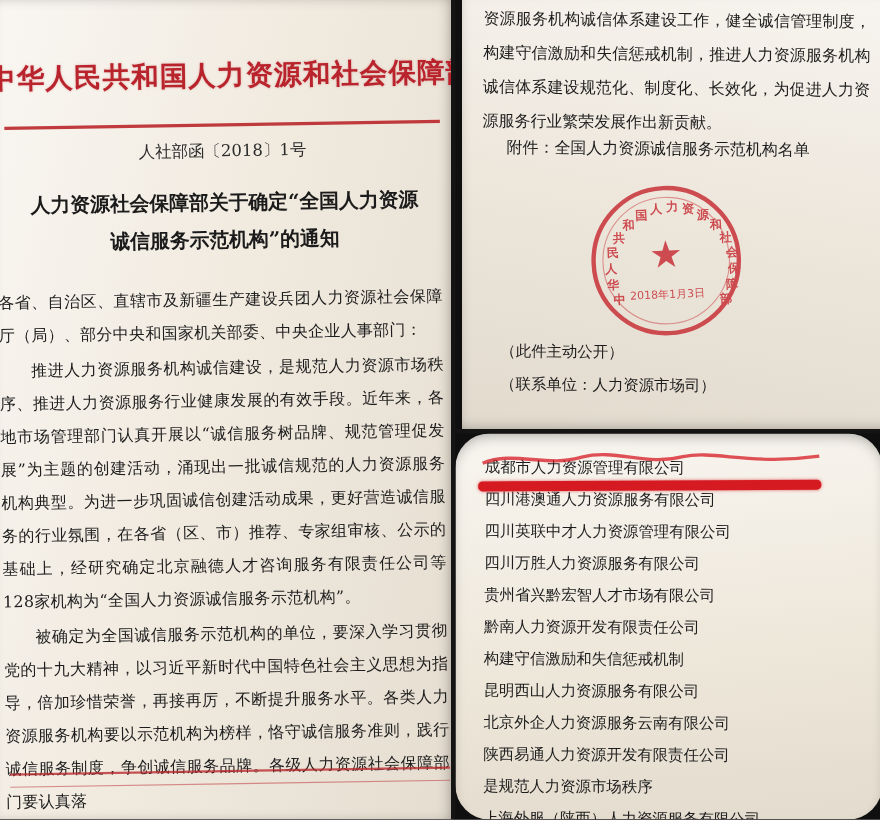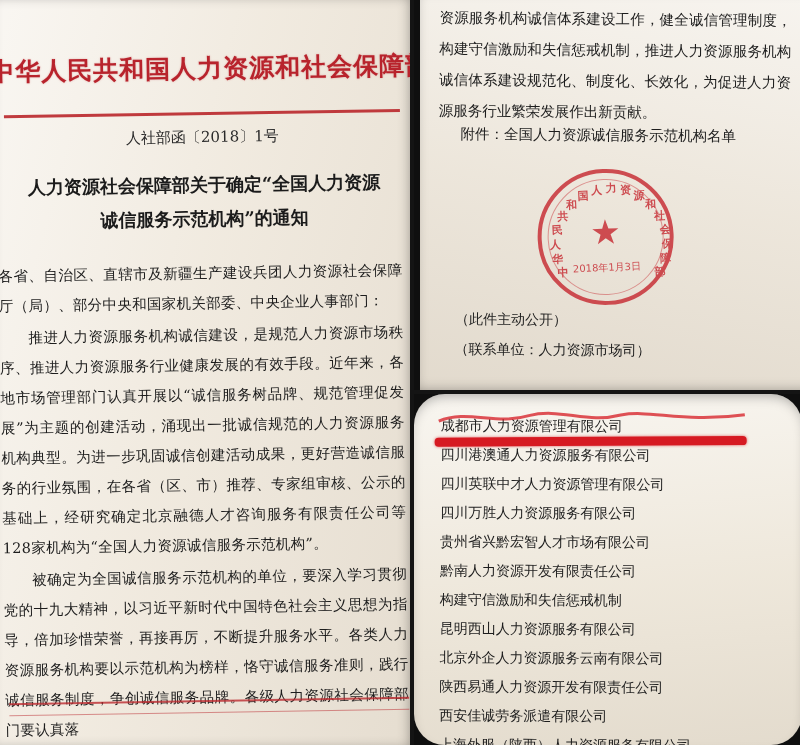--- a/index.html
+++ b/index.html
@@ -338,21 +338,21 @@
           <li class="highlighted-row"><span>成都市人力资源管理有限公司</span></li>
           <li><span>四川港澳通人力资源服务有限公司</span></li>
           <li><span>四川英联中才人力资源管理有限公司</span></li>
           <li><span>四川万胜人力资源服务有限公司</span></li>
           <li><span>贵州省兴黔宏智人才市场有限公司</span></li>
           <li><span>黔南人力资源开发有限责任公司</span></li>
           <li><span>构建守信激励和失信惩戒机制</span></li>
           <li><span>昆明西山人力资源服务有限公司</span></li>
           <li><span>北京外企人力资源服务云南有限公司</span></li>
           <li><span>陕西易通人力资源开发有限责任公司</span></li>
-          <li><span>西安佳诚劳务派遣有限公司</span></li>
+          <li><span>是规范人力资源市场秩序</span></li>
           <li><span>上海外服（陕西）人力资源服务有限公司</span></li>
         </ul>
 
       <svg class="scribble" viewBox="0 0 310 22" preserveAspectRatio="none">
         <path d="M2,16 C30,4 60,20 92,10 C124,2 150,18 184,9 C214,3 246,17 308,8" stroke="#d61a22" stroke-width="3" fill="none" opacity="0.75"></path>
       </svg>
       <div class="redaction"></div>
     </div>
   </div>
 

